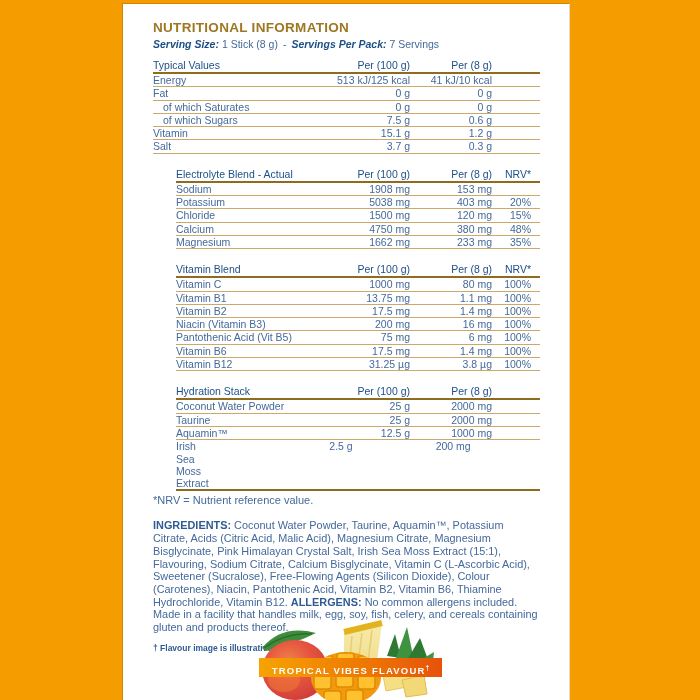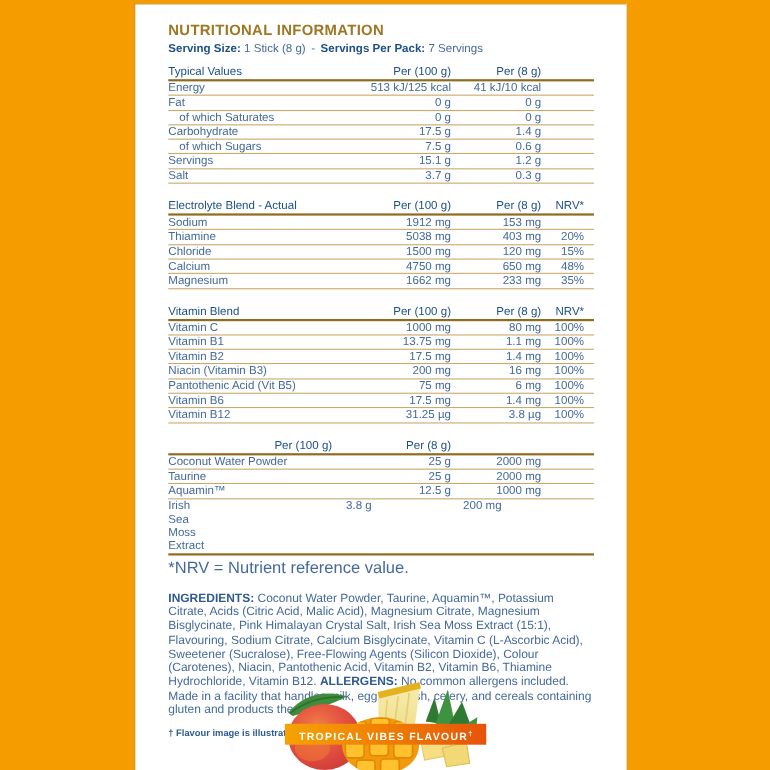--- a/index.html
+++ b/index.html
@@ -4,34 +4,34 @@
 <style>
   html,body{margin:0;padding:0;}
   .stage{position:relative;width:700px;height:700px;background:#F59D00;overflow:hidden;
          font-family:"Liberation Sans",sans-serif;}
   .card{position:absolute;left:122px;top:3px;width:448px;height:697px;background:#FFFFFF;
         border-left:1px solid #D08400;border-top:1px solid #D08400;border-right:1px solid #E3DAC8;
         box-sizing:border-box;}
   .content{padding:0 29px 0 30px;}
   h1.title{margin:16px 0 0 0;font-size:13.5px;font-weight:700;letter-spacing:.3px;color:#9E7722;}
   .serving{margin:3px 0 0 0;font-size:10.5px;line-height:13px;color:#44699B;}
-  .serving b{color:#1D4F87;}
+  .serving b{color:#1D4F87;font-style:italic;}
   .serving .dash{margin:0 5px;}
   .tsection{margin-top:7px;}
-  .tsection.gap{margin-top:13px;}
+  .tsection.gap{margin-top:13px;margin-left:23px;}
   .thead,.trow{display:grid;grid-template-columns:1fr 108px 82px 48px;}
   .thead{font-size:10.5px;font-weight:400;color:#1D4F87;line-height:14px;
          border-bottom:2px solid #8F6B1D;}
   .trow{font-size:10.5px;color:#44699B;line-height:12.3px;border-bottom:1px solid #CBA96B;}
   .trow.last-thick{border-bottom:2px solid #8F6B1D;gap:36px;}
   .c1{text-align:left;}
   .c2,.c3{text-align:right;}
   .c4{text-align:right;padding-right:9px;}
   .indent .c1{padding-left:10px;}
-  .nrv-note{margin:3px 0 0 0;font-size:15px;color:#44699B;}
+  .nrv-note{margin:3px 0 0 0;font-size:11px;color:#44699B;}
   .ingredients{margin:13px 0 0 0;font-size:10.9px;line-height:12.7px;color:#44699B;text-align:left;}
   .ingredients b{color:#2F5A92;}
   .flavour-note{margin:9px 0 0 0;font-size:8.5px;font-weight:700;color:#2F5A92;}
   .fruit-area{position:absolute;left:0;top:612px;width:100%;height:88px;}
   .fruit-area svg{display:block;margin:2px auto 0 auto;}
   .banner{position:absolute;top:42px;left:50%;margin-left:-87px;width:183px;height:19px;
           background:linear-gradient(90deg,#F6A302 0%,#EE7A03 55%,#E6520A 100%);
           text-align:center;line-height:19px;font-size:9.5px;font-weight:700;
           letter-spacing:1.2px;color:#FFFFFF;}
   .banner sup{font-size:6.5px;letter-spacing:0;}
@@ -65,34 +65,28 @@
           <span class="c2">0 g</span>
           <span class="c3">0 g</span>
           <span class="c4"></span>
         </div>
         <div class="trow indent">
           <span class="c1">of which Saturates</span>
           <span class="c2">0 g</span>
           <span class="c3">0 g</span>
           <span class="c4"></span>
         </div>
-        <div class="trow">
-          <span class="c1">Carbohydrate</span>
-          <span class="c2">17.5 g</span>
-          <span class="c3">1.4 g</span>
-          <span class="c4"></span>
-        </div>
         <div class="trow indent">
           <span class="c1">of which Sugars</span>
           <span class="c2">7.5 g</span>
           <span class="c3">0.6 g</span>
           <span class="c4"></span>
         </div>
         <div class="trow">
-          <span class="c1">Servings</span>
+          <span class="c1">Vitamin</span>
           <span class="c2">15.1 g</span>
           <span class="c3">1.2 g</span>
           <span class="c4"></span>
         </div>
         <div class="trow">
           <span class="c1">Salt</span>
           <span class="c2">3.7 g</span>
           <span class="c3">0.3 g</span>
           <span class="c4"></span>
         </div>
@@ -100,40 +94,40 @@
 
       <div class="tsection gap">
         <div class="thead">
           <span class="c1">Electrolyte Blend - Actual</span>
           <span class="c2">Per (100 g)</span>
           <span class="c3">Per (8 g)</span>
           <span class="c4">NRV*</span>
         </div>
         <div class="trow">
           <span class="c1">Sodium</span>
-          <span class="c2">1912 mg</span>
+          <span class="c2">1908 mg</span>
           <span class="c3">153 mg</span>
           <span class="c4"></span>
         </div>
         <div class="trow">
-          <span class="c1">Thiamine</span>
+          <span class="c1">Potassium</span>
           <span class="c2">5038 mg</span>
           <span class="c3">403 mg</span>
           <span class="c4">20%</span>
         </div>
         <div class="trow">
           <span class="c1">Chloride</span>
           <span class="c2">1500 mg</span>
           <span class="c3">120 mg</span>
           <span class="c4">15%</span>
         </div>
         <div class="trow">
           <span class="c1">Calcium</span>
           <span class="c2">4750 mg</span>
-          <span class="c3">650 mg</span>
+          <span class="c3">380 mg</span>
           <span class="c4">48%</span>
         </div>
         <div class="trow">
           <span class="c1">Magnesium</span>
           <span class="c2">1662 mg</span>
           <span class="c3">233 mg</span>
           <span class="c4">35%</span>
         </div>
       </div>
 
@@ -183,20 +177,21 @@
         <div class="trow">
           <span class="c1">Vitamin B12</span>
           <span class="c2">31.25 µg</span>
           <span class="c3">3.8 µg</span>
           <span class="c4">100%</span>
         </div>
       </div>
 
       <div class="tsection gap">
         <div class="thead">
+          <span class="c1">Hydration Stack</span>
           <span class="c2">Per (100 g)</span>
           <span class="c3">Per (8 g)</span>
           <span class="c4"></span>
         </div>
         <div class="trow">
           <span class="c1">Coconut Water Powder</span>
           <span class="c2">25 g</span>
           <span class="c3">2000 mg</span>
           <span class="c4"></span>
         </div>
@@ -207,21 +202,21 @@
           <span class="c4"></span>
         </div>
         <div class="trow">
           <span class="c1">Aquamin™</span>
           <span class="c2">12.5 g</span>
           <span class="c3">1000 mg</span>
           <span class="c4"></span>
         </div>
         <div class="trow last-thick">
           <span class="c1">Irish Sea Moss Extract</span>
-          <span class="c2">3.8 g</span>
+          <span class="c2">2.5 g</span>
           <span class="c3">200 mg</span>
           <span class="c4"></span>
         </div>
       </div>
 
       <p class="nrv-note">*NRV = Nutrient reference value.</p>
 
       <p class="ingredients"><b>INGREDIENTS:</b> <span>Coconut Water Powder, Taurine, Aquamin™, Potassium Citrate, Acids (Citric Acid, Malic Acid), Magnesium Citrate, Magnesium Bisglycinate, Pink Himalayan Crystal Salt, Irish Sea Moss Extract (15:1), Flavouring, Sodium Citrate, Calcium Bisglycinate, Vitamin C (L-Ascorbic Acid), Sweetener (Sucralose), Free-Flowing Agents (Silicon Dioxide), Colour (Carotenes), Niacin, Pantothenic Acid, Vitamin B2, Vitamin B6, Thiamine Hydrochloride, Vitamin B12.</span> <b>ALLERGENS:</b> <span>No common allergens included. Made in a facility that handles milk, egg, soy, fish, celery, and cereals containing gluten and products thereof.</span></p>
 
       <p class="flavour-note">† Flavour image is illustrative only.</p>

